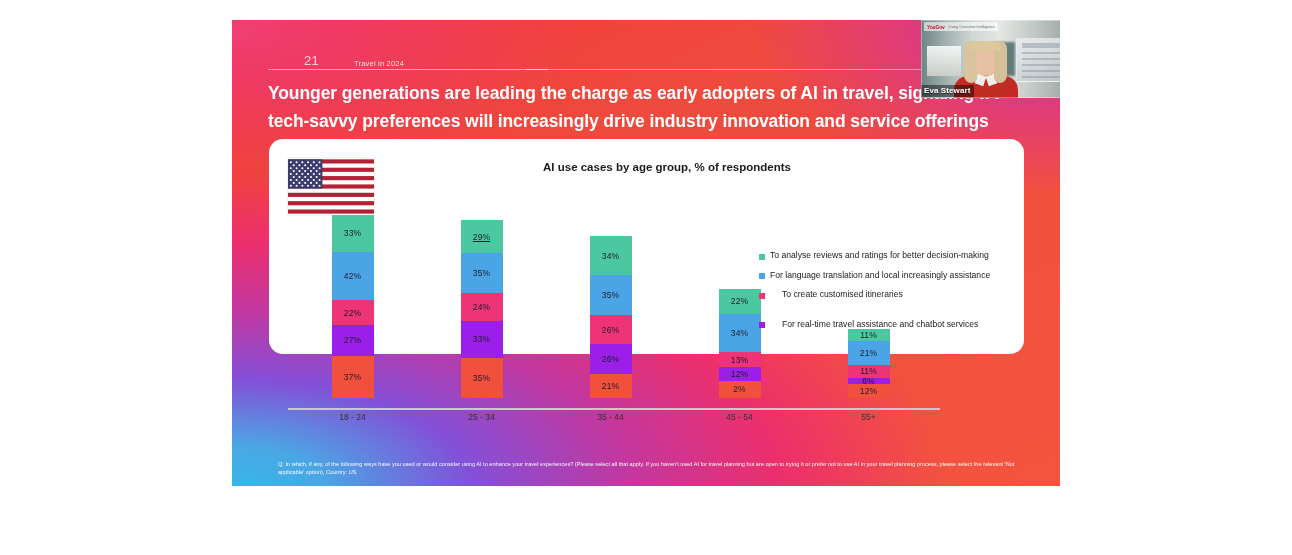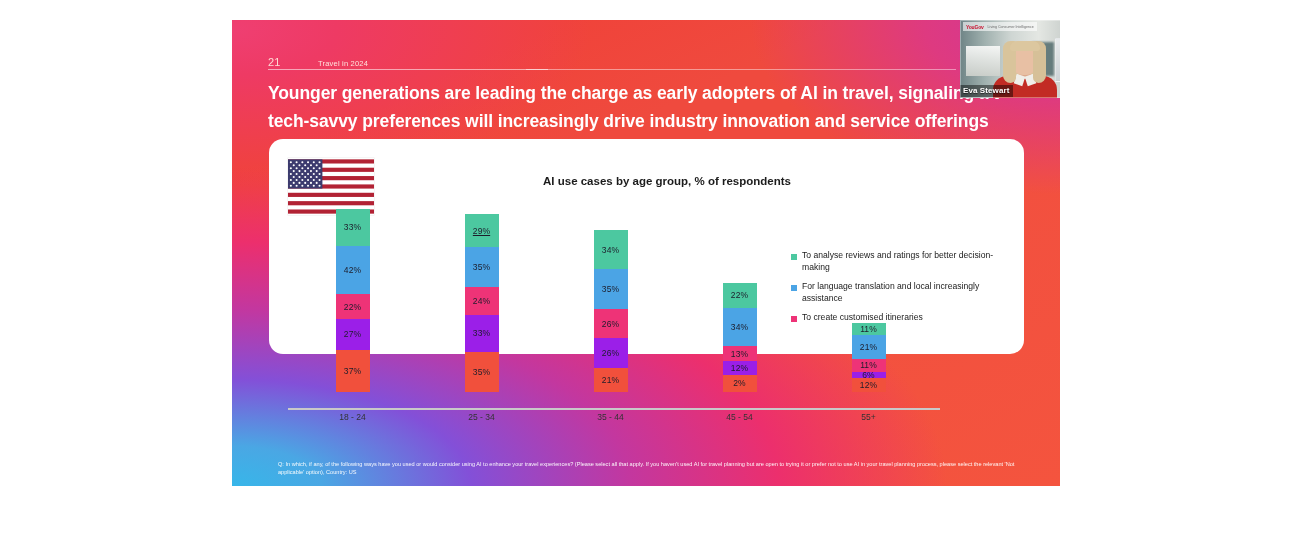--- a/index.html
+++ b/index.html
@@ -38,22 +38,23 @@
   }
 
   
   #meta-row {
     position: absolute; left: 36px; top: 32px;
     width: 756px; height: 16px;
     display: flex; align-items: flex-end;
     z-index: 3;
   }
   .meta-page {
-    color: #ffd9d4; font-size: 11px; letter-spacing: .2px;
+    color: #ffd9d4; font-size: 13px; letter-spacing: .2px;
     width: 50px;
+    margin-left: 36px;
   }
   .meta-title {
     color: #ffe1dc; font-size: 7.5px; letter-spacing: .2px;
     flex: 1;
   }
   #meta-rule-a {
     position: absolute; left: 36px; top: 49px;
     width: 280px; height: 1px; background: rgba(255,255,255,.55);
     z-index: 3;
   }
@@ -95,21 +96,21 @@
   
   #flag {
     position: absolute; left: 56px; top: 138px;
     width: 86px; height: 57px;
     z-index: 6;
     box-shadow: 0 0 0 0.5px rgba(0,0,0,.08);
   }
 
   
   #chart-title {
-    position: absolute; left: 200px; top: 155px;
+    position: absolute; left: 200px; top: 141px;
     width: 470px;
     text-align: center;
     font-size: 11.5px; font-weight: bold; color: #1c1c1c;
     z-index: 6;
   }
 
   
   #plot {
     position: absolute;
     left: 56px; top: 200px;
@@ -121,22 +122,22 @@
     width: 652px; height: 188px;
     display: flex;
   }
   .bar-col {
     width: 129px;
     height: 188px;
     position: relative;
     display: flex; flex-direction: column; justify-content: flex-end;
   }
   .bar-stack {
-    width: 34px;
-    margin: 16px auto;
+    width: 42px;
+    margin: 10px auto;
     display: flex; flex-direction: column;
   }
   .seg {
     display: flex; align-items: center; justify-content: center;
     font-size: 8.5px;
     color: #1d1d2b;
     font-weight: normal;
     letter-spacing: .1px;
   }
   #axis-line {
@@ -157,23 +158,22 @@
   
   #legend {
     position: absolute;
     left: 527px; top: 230px;
     width: 252px;
     z-index: 6;
   }
   .legend-item {
     display: flex; align-items: flex-start;
     margin-bottom: 8px;
-    margin-left: 32px;
-  }
-  .legend-item.gap { margin-bottom: 18px; }
+  }
+  .legend-item.gap { margin-bottom: 18px; gap: 12px; }
   .legend-swatch {
     width: 6px; height: 6px; flex: 0 0 6px;
     margin-top: 3.5px; margin-right: 5px;
   }
   .legend-text {
     font-size: 8.6px; line-height: 11.5px; color: #1a1a1a;
   }
 
   
   #footnote {
@@ -183,21 +183,21 @@
     font-size: 5.6px;
     line-height: 8px;
     color: #ffffff;
     opacity: .95;
     z-index: 3;
   }
 
   
   #video-tile {
     position: absolute;
-    left: 728px; top: 0px;
+    left: 689px; top: 0px;
     width: 151px; height: 78px;
     overflow: hidden;
     background: #b9bfc0;
     z-index: 8;
   }
   #video-bg {
     position: absolute; inset: 0;
     background:
       linear-gradient(90deg,#6f8486 0%, #9fb0ae 16%, #cfd6d3 34%, #e4e7e3 52%, #c6ccc9 72%, #9aa3a2 100%);
     filter: blur(0.4px);
@@ -464,20 +464,24 @@
         <span class="legend-text">To analyse reviews and ratings for better decision-making</span>
       </div>
       <div class="legend-item">
         <span class="legend-swatch" style="background: rgb(75, 164, 229);"></span>
         <span class="legend-text">For language translation and local increasingly assistance</span>
       </div>
       <div class="legend-item gap">
         <span class="legend-swatch" style="background: rgb(238, 51, 119);"></span>
         <span class="legend-text">To create customised itineraries</span>
       </div>
+      <div class="legend-item gap">
+        <span class="legend-swatch" style="background: rgb(155, 31, 232);"></span>
+        <span class="legend-text">For real-time travel assistance and chatbot services</span>
+      </div>
     </div>
 
   <div id="footnote">Q: In which, if any, of the following ways have you used or would consider using AI to enhance your travel experiences? (Please select all that apply. If you haven't used AI for travel planning but are open to trying it or prefer not to use AI in your travel planning process, please select the relevant 'Not applicable' option), Country: US</div>
 
   <div id="video-tile">
     <div id="video-bg"></div>
     <div id="video-window-left"></div>
     <div id="video-dark-panel"></div>
     <div id="video-screen">
       <div id="video-screen-head"></div>

